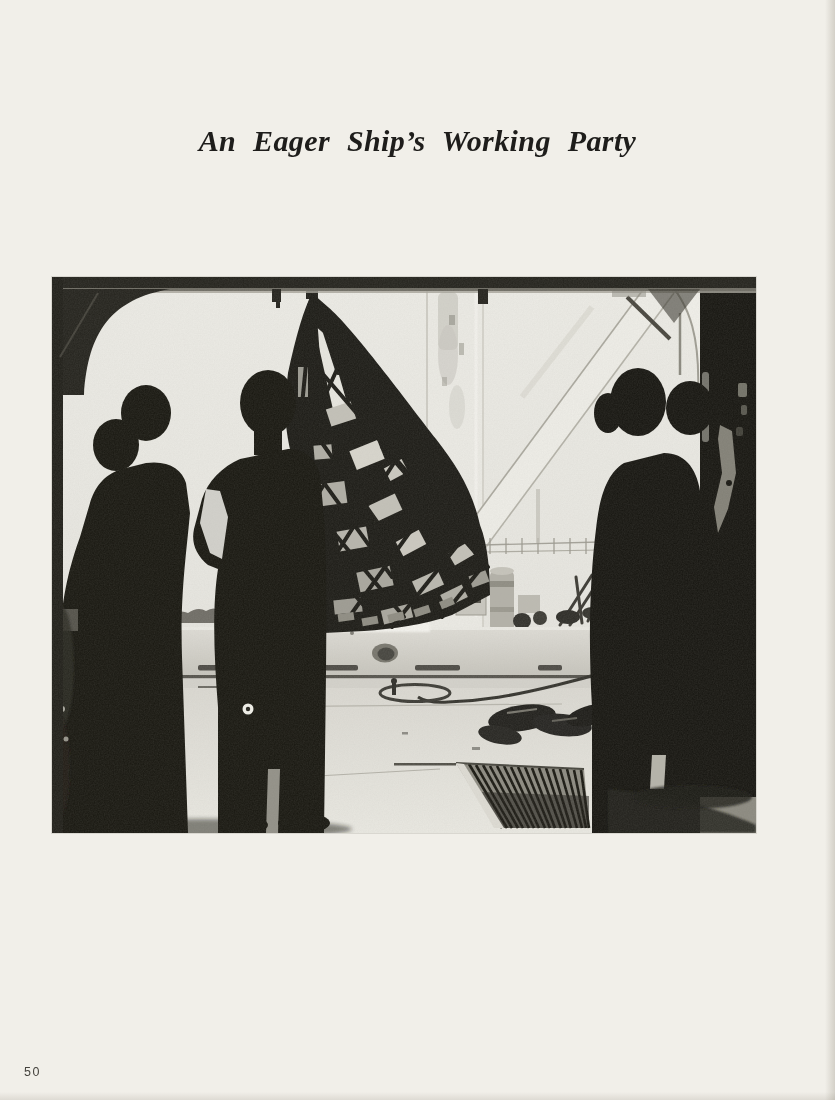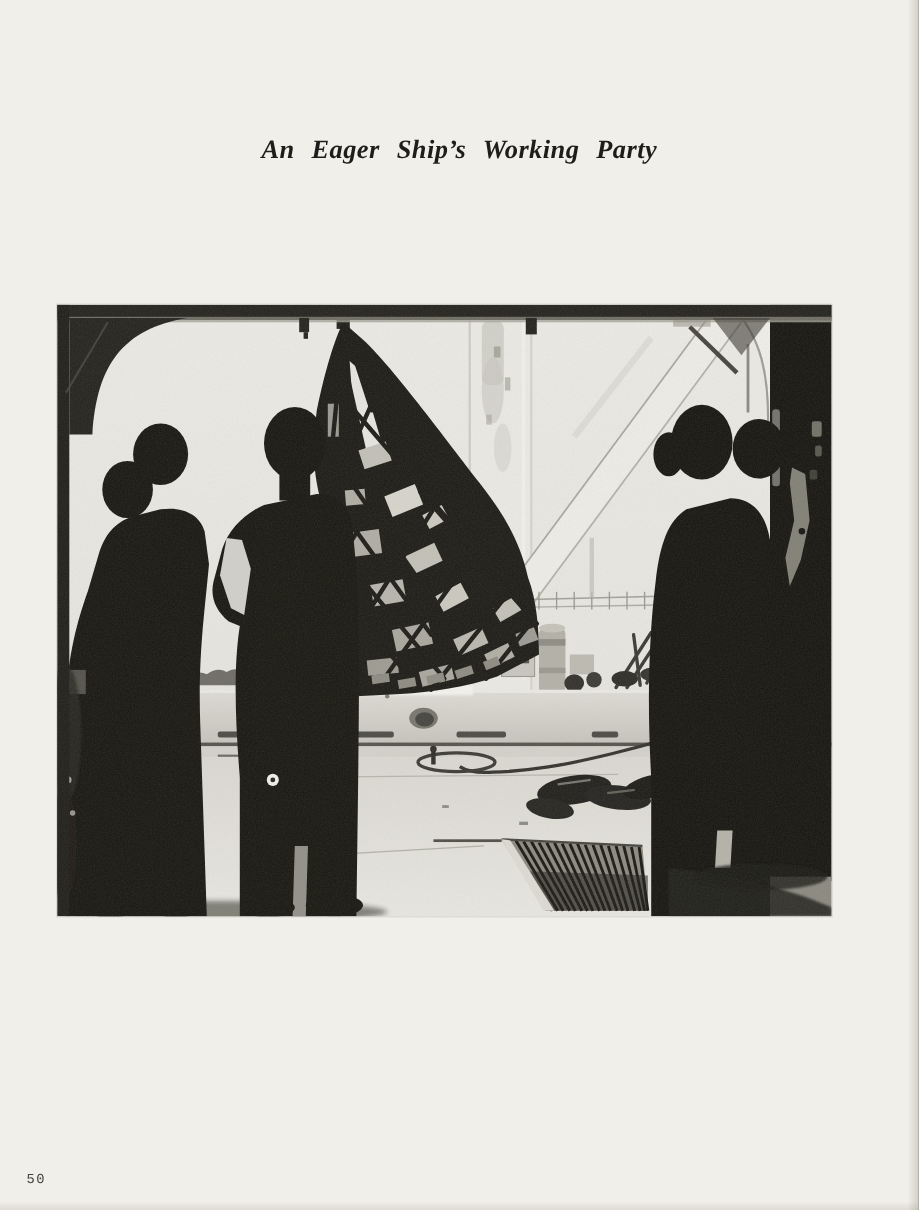--- a/index.html
+++ b/index.html
@@ -13,34 +13,34 @@
     font-family:"Liberation Serif", serif;
   }
   .edge-right{position:absolute;top:0;right:0;width:10px;height:100%;
     background:linear-gradient(to right, rgba(135,128,114,0), rgba(135,128,114,0.28));}
   .edge-bottom{position:absolute;left:0;bottom:0;width:100%;height:8px;
     background:linear-gradient(to bottom, rgba(135,128,114,0), rgba(135,128,114,0.18));}
   .title{
     position:absolute;left:0;width:100%;text-align:center;
     color:var(--ink);
     font-style:italic;font-weight:bold;
-    font-size:24px;letter-spacing:0.4px;word-spacing:9px;
+    font-size:30px;letter-spacing:0.4px;word-spacing:9px;
     white-space:nowrap;
   }
   .title.l1{top:124px;}
   .title.l2{top:171px;}
   .photo{
     position:absolute;left:52px;top:277px;width:704px;height:556px;
     box-shadow:0 0 0 1px rgba(110,104,92,0.18);
     background:var(--photo_light);
   }
   .photo svg{display:block;width:704px;height:556px;}
   .pageno{
     position:absolute;left:24px;top:1065px;
-    font-family:Liberation Mono, monospace;
+    font-family:Liberation Sans, sans-serif;
     font-size:12.5px;letter-spacing:1.5px;color:#45433e;
   }
 </style>
 </head>
 <body>
 
 <div class="sheet">
 
   <div class="title l1">An Eager Ship’s Working Party</div>
 

